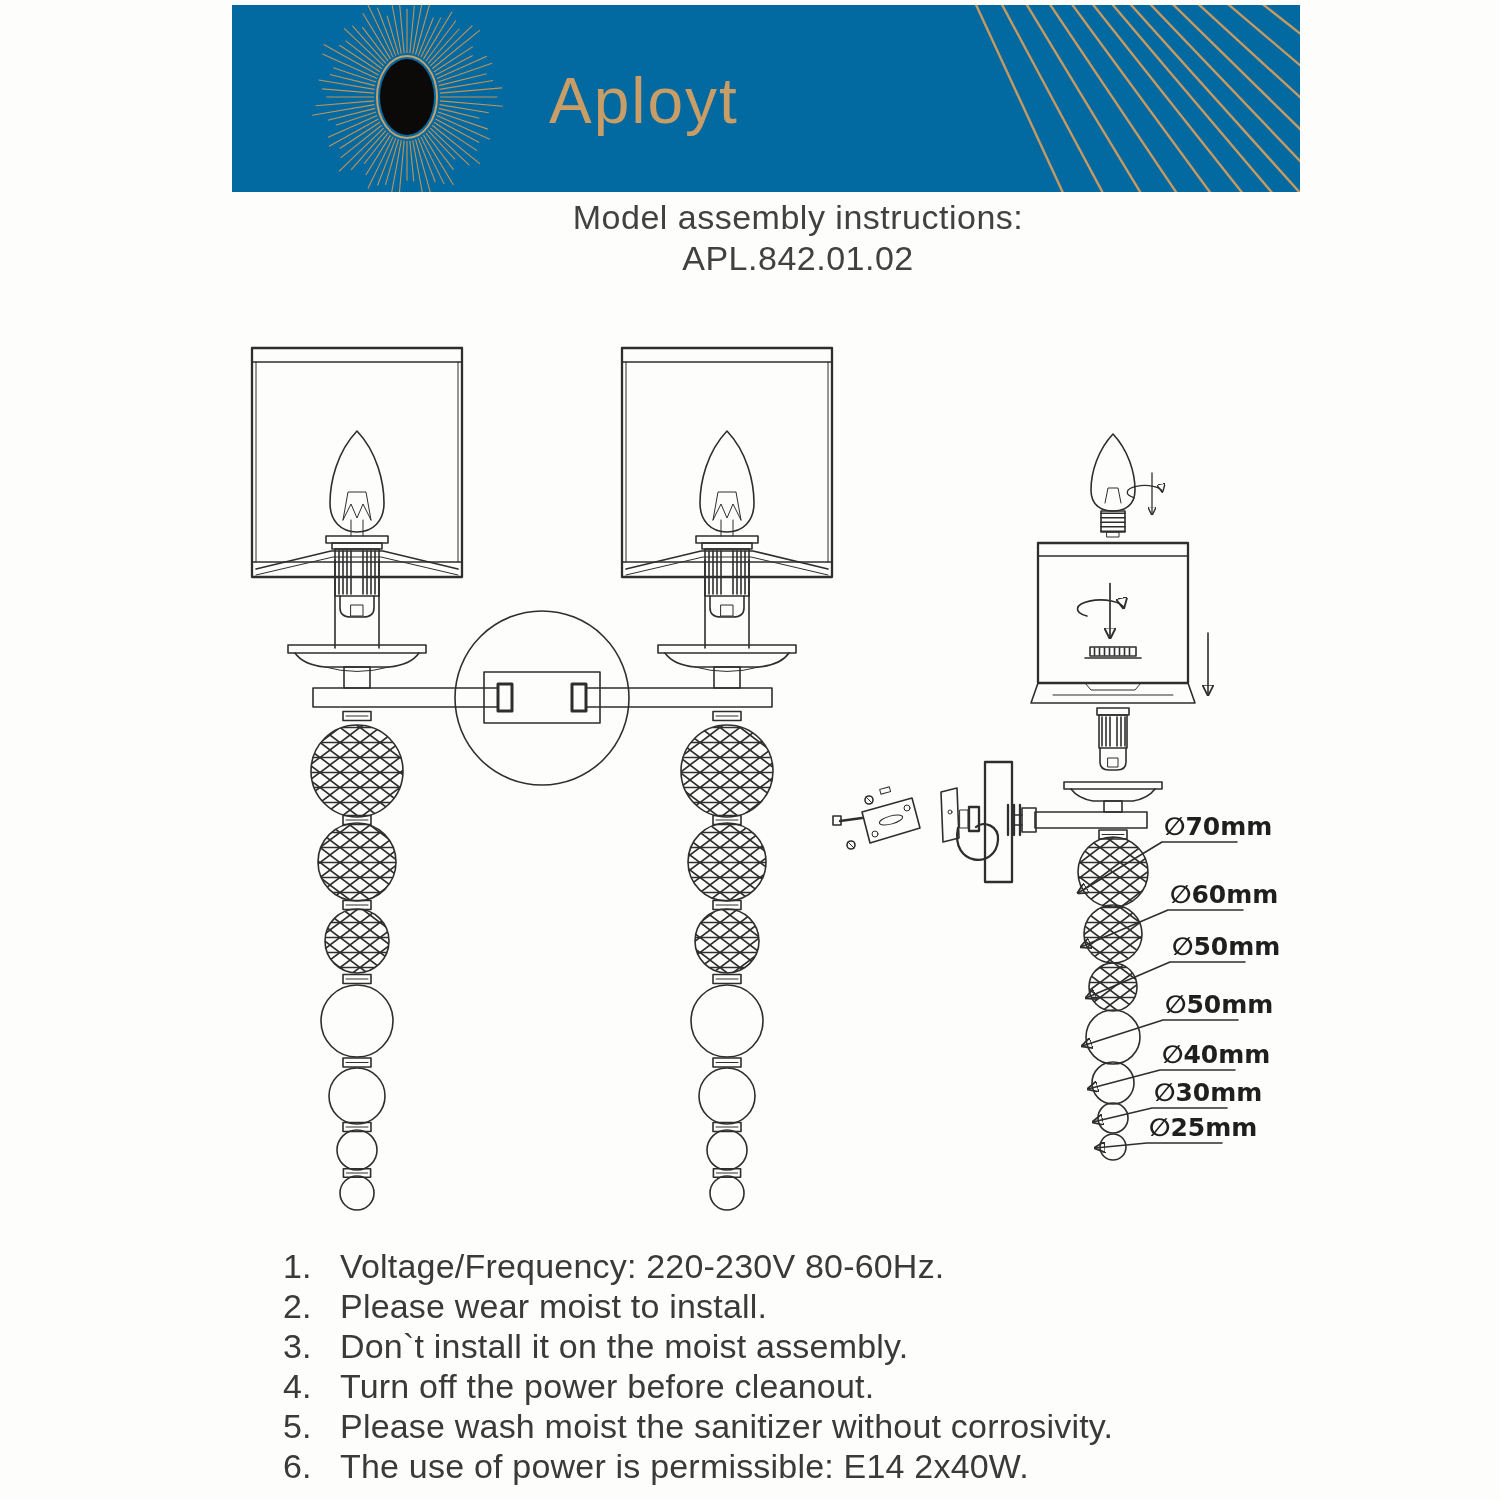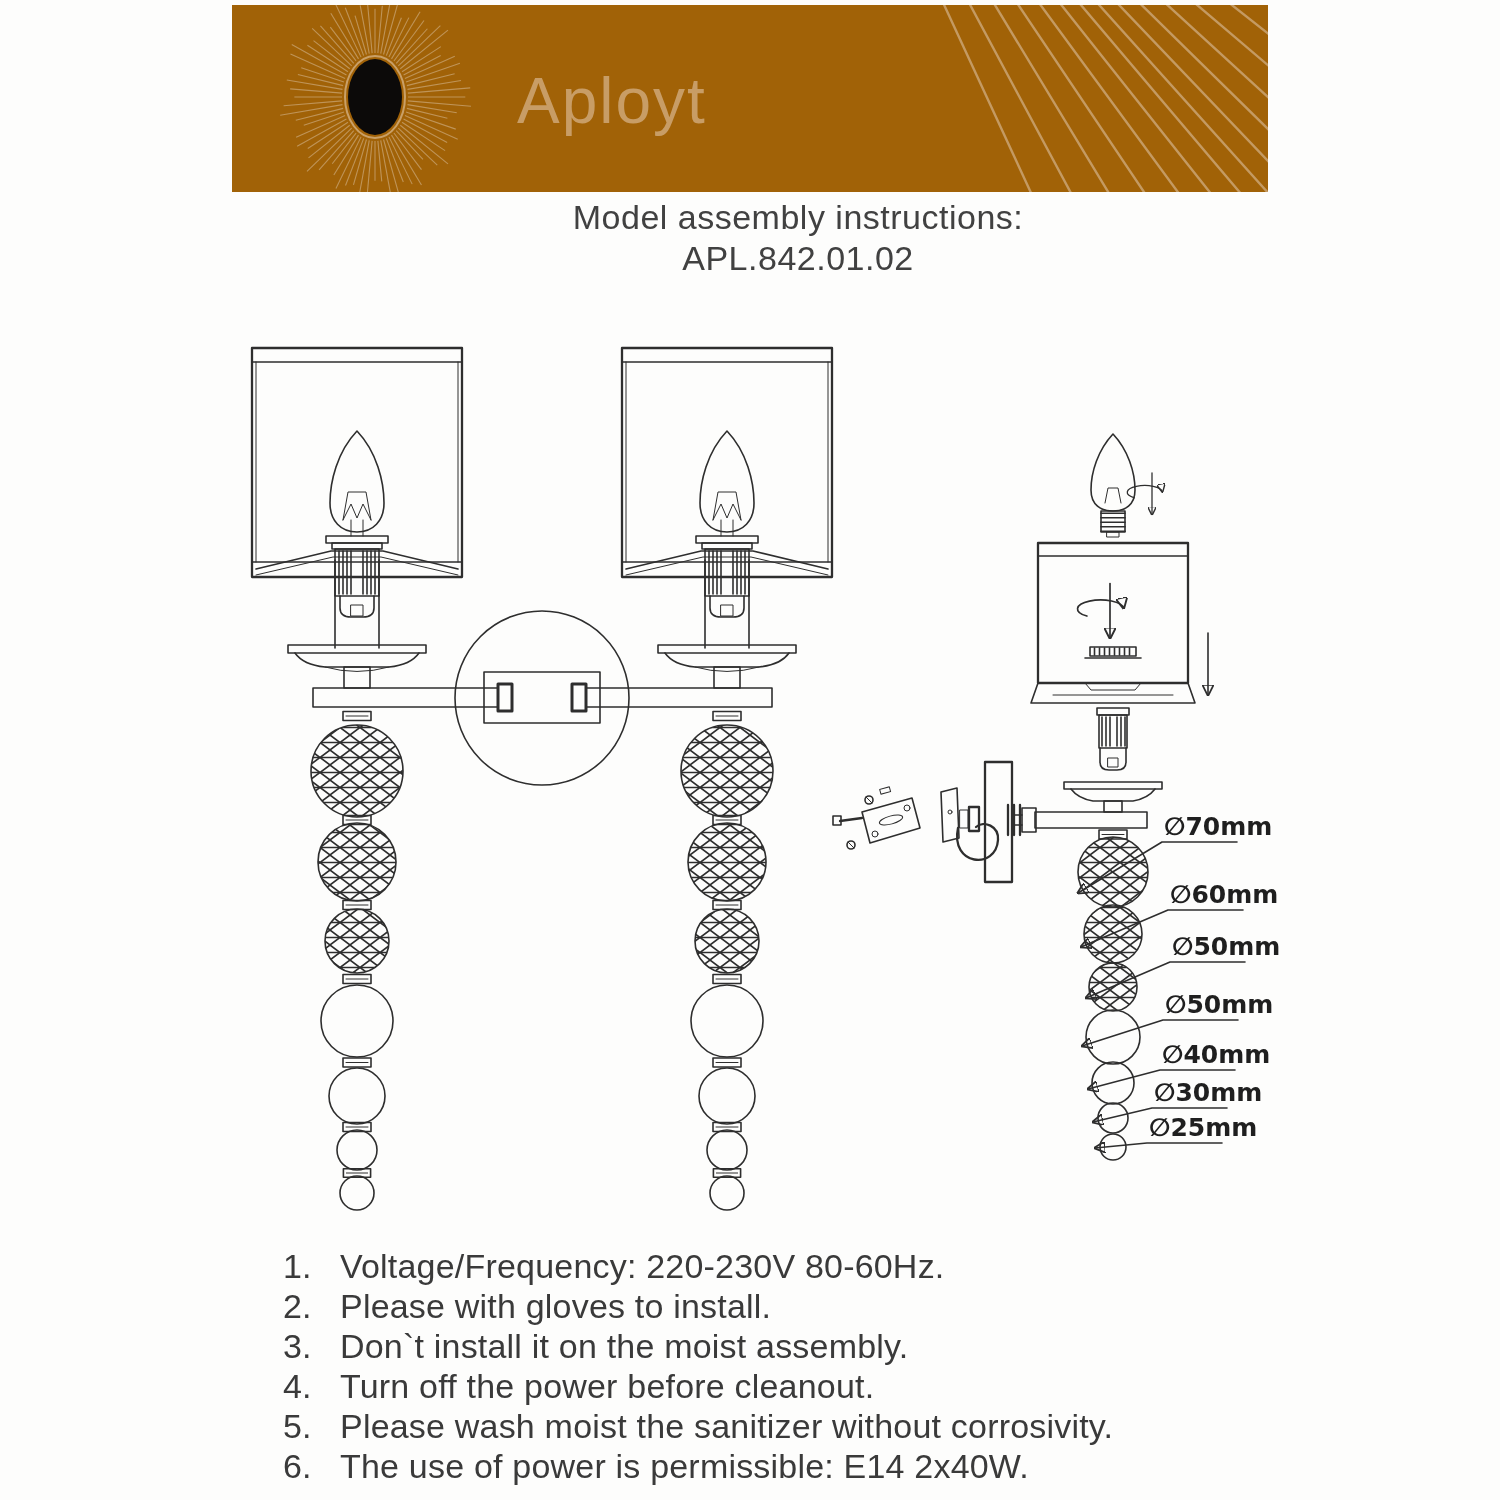--- a/index.html
+++ b/index.html
@@ -1,20 +1,20 @@
 <!DOCTYPE html>
 <html><head>
 <meta charset="utf-8">
 <style>
   html,body{margin:0;padding:0;background:#e8e8e6;}
   .page{position:relative;width:1500px;height:1500px;background:#fdfdfc;overflow:hidden;
         font-family:"Liberation Sans",sans-serif;}
   
   .banner{position:absolute;left:232px;top:5px;width:1036px;height:187px;
-          background:#a16207;overflow:hidden;}
+          background:#0369a1;overflow:hidden;padding-left:32px;}
   .banner svg{display:block;}
   .gold-spokes line{stroke:#bf9458;stroke-width:1.1;}
   .gold-rays line{stroke:#c49a62;stroke-width:2.4;stroke-linecap:round;}
   .brand-text{fill:#c89d66;font:400 64px "Liberation Sans",sans-serif;letter-spacing:2px;}
   
   .title-block{position:absolute;left:0;top:197px;width:100%;text-align:center;
                color:#414141;font-size:34px;line-height:41px;letter-spacing:.5px;margin-left:48px;}
   
   .diagram{position:absolute;left:0;top:0;}
   .diagram line,.diagram path,.diagram rect,.diagram circle,
@@ -403,21 +403,21 @@
     </g>
   </svg>
 
   <div class="instructions">
     <div class="inst-row">
       <span class="inst-num">1.</span>
       <span class="inst-text">Voltage/Frequency: 220-230V 80-60Hz.</span>
     </div>
     <div class="inst-row">
       <span class="inst-num">2.</span>
-      <span class="inst-text">Please with gloves to install.</span>
+      <span class="inst-text">Please wear moist to install.</span>
     </div>
     <div class="inst-row">
       <span class="inst-num">3.</span>
       <span class="inst-text">Don`t install it on the moist assembly.</span>
     </div>
     <div class="inst-row">
       <span class="inst-num">4.</span>
       <span class="inst-text">Turn off the power before cleanout.</span>
     </div>
     <div class="inst-row">

